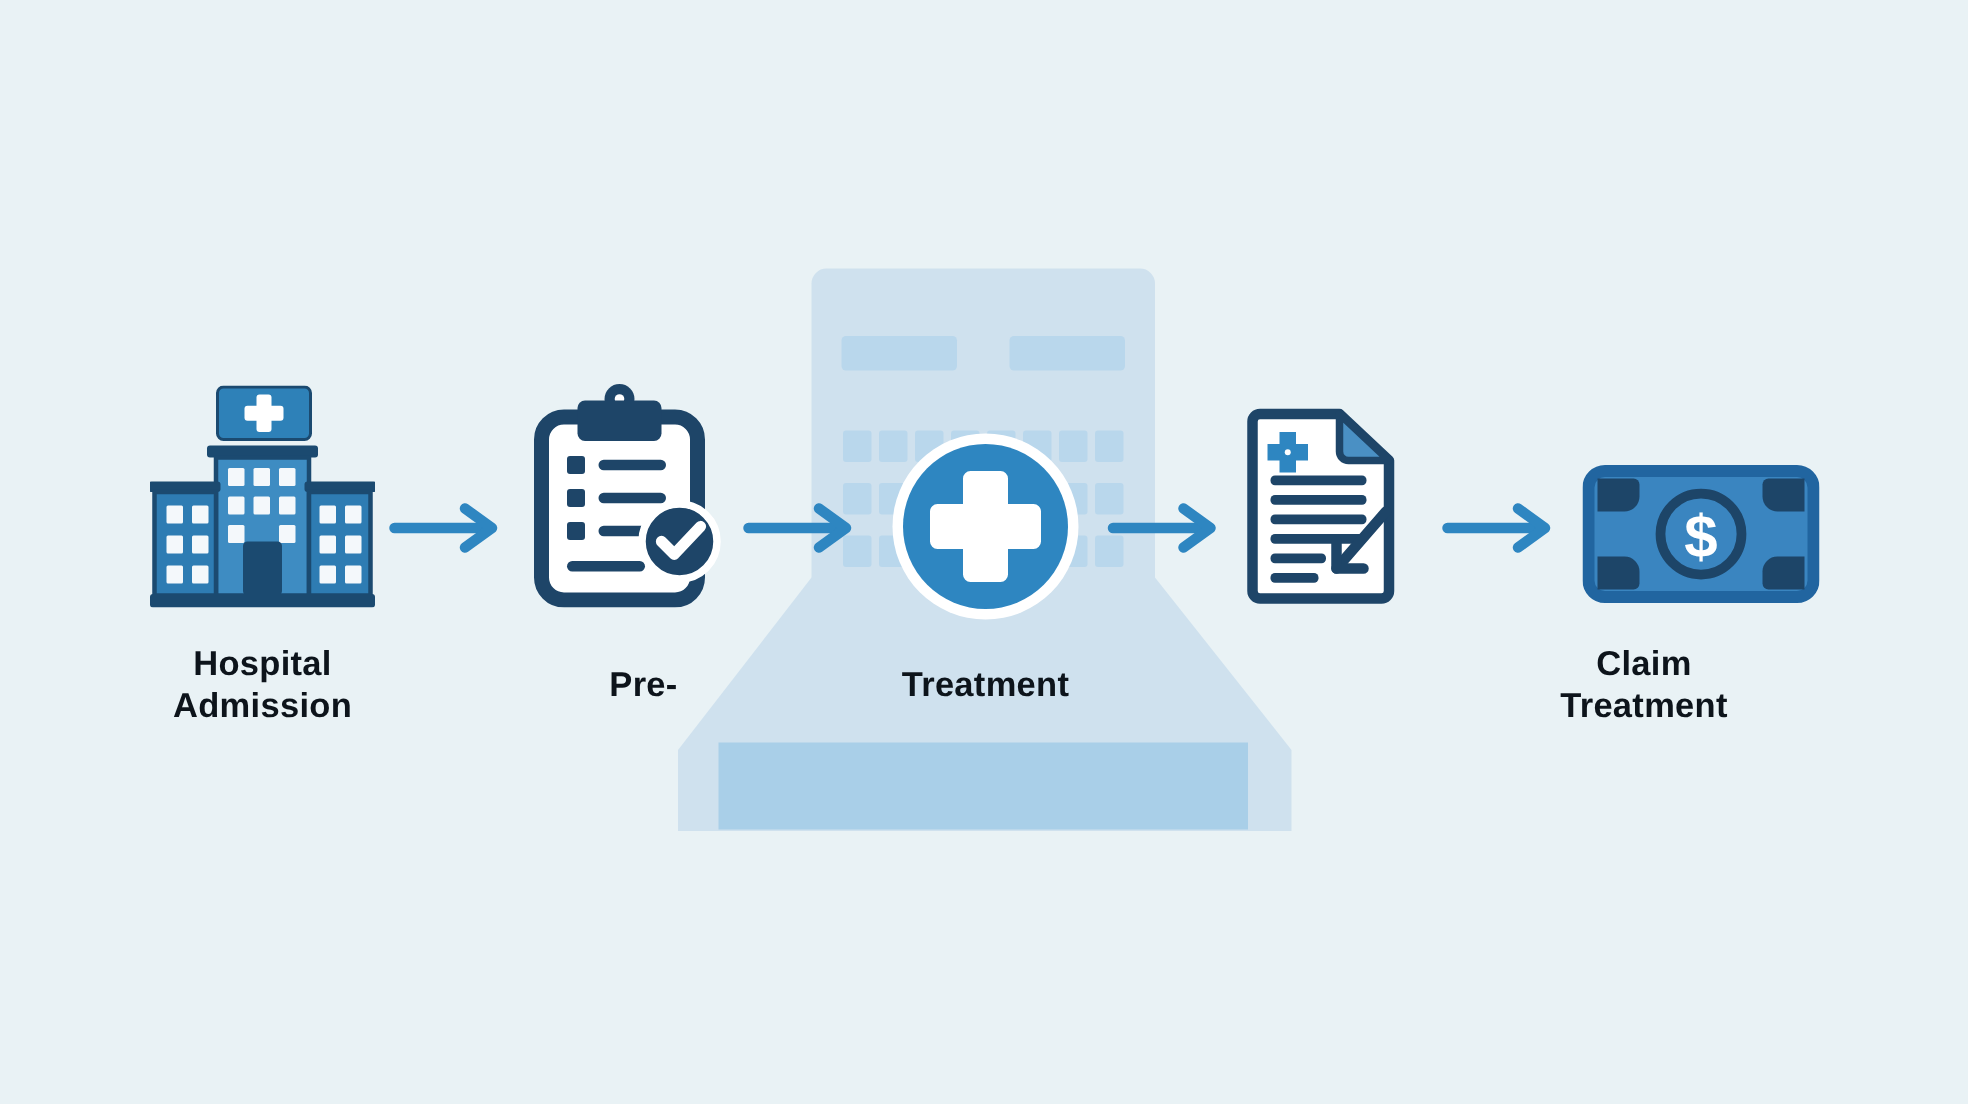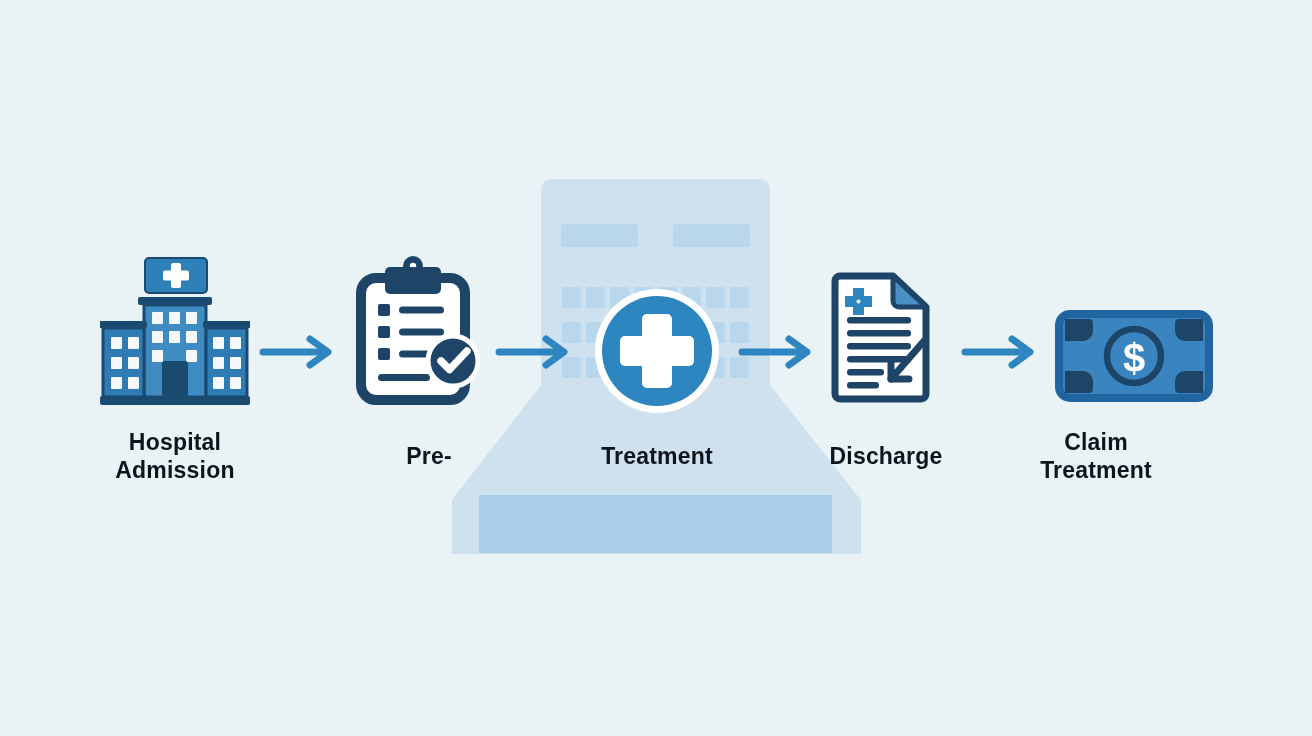--- a/index.html
+++ b/index.html
@@ -166,23 +166,20 @@
       <rect x="24" y="72" width="64" height="6.5" rx="3"></rect>
       <rect x="24" y="85" width="64" height="6.5" rx="3"></rect>
       <rect x="24" y="98" width="37" height="6.5" rx="3"></rect>
       <rect x="24" y="111" width="32" height="6.5" rx="3"></rect>
     </g>
     <g stroke="#1e4568" stroke-width="7" stroke-linecap="round" stroke-linejoin="round" fill="none">
       <line x1="101" y1="70" x2="68" y2="108"></line>
       <polyline points="68,90 68,108 86,108"></polyline>
     </g>
   </svg>
-  <div class="step-label" style="left:766px">
-    <span>Discharge</span>
-  </div>
 
   <svg class="arrow" style="left:960px" width="80" height="40" viewBox="0 0 80 40">
     <g stroke="#2e86c1" stroke-width="7" stroke-linecap="round" stroke-linejoin="round" fill="none">
       <line x1="5" y1="20" x2="62" y2="20"></line>
       <polyline points="52,7 70,20 52,33"></polyline>
     </g>
   </svg>
 
   <svg class="step-icon" style="left:1055px;top:310px" width="158" height="92" viewBox="0 0 158 92">
     <rect x="4" y="4" width="150" height="84" rx="11" fill="#3a85c0" stroke="#2165a0" stroke-width="8"></rect>

